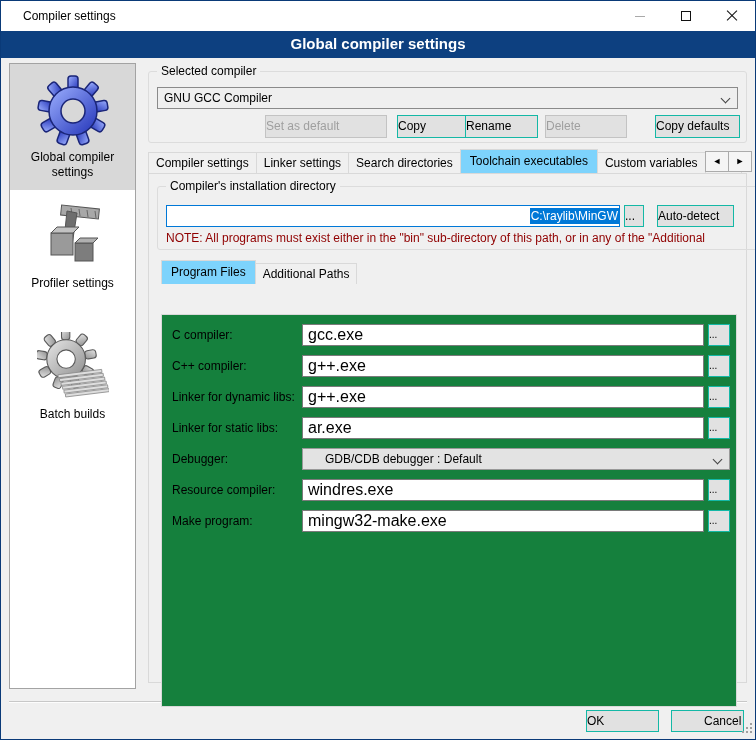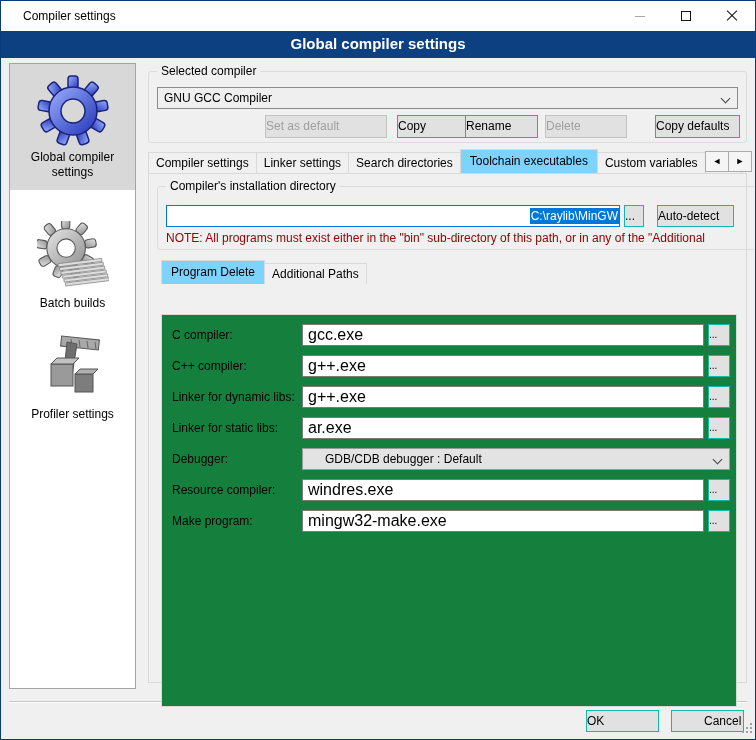--- a/index.html
+++ b/index.html
@@ -136,20 +136,40 @@
             <rect x="31" y="1" width="10" height="14" rx="3" transform="rotate(200 36 36)"></rect>
             <rect x="31" y="1" width="10" height="14" rx="3" transform="rotate(240 36 36)"></rect>
             <rect x="31" y="1" width="10" height="14" rx="3" transform="rotate(280 36 36)"></rect>
             <rect x="31" y="1" width="10" height="14" rx="3" transform="rotate(320 36 36)"></rect>
             <circle cx="36" cy="36" r="24"></circle>
             <circle cx="36" cy="36" r="12" fill="#d8d8d8"></circle>
           </g>
         </svg>
       </div>
       <div class="side-label">Global compiler settings</div>
+    </div>
+
+    <div class="side-item">
+      <div class="icon-wrap">
+        <svg width="72" height="72" viewBox="0 0 72 72">
+          <g stroke="#555" stroke-width="1">
+            <rect x="24" y="6" width="38" height="10" fill="#a8a8a8" transform="rotate(6 43 11)"></rect>
+            <line x1="34" y1="7" x2="35" y2="14" stroke="#666"></line>
+            <line x1="42" y1="8" x2="43" y2="15" stroke="#666"></line>
+            <line x1="50" y1="9" x2="51" y2="16" stroke="#666"></line>
+            <line x1="58" y1="10" x2="59" y2="17" stroke="#666"></line>
+            <polygon points="30,10 40,12 34,50 26,48" fill="#6e6e6e"></polygon>
+            <rect x="14" y="32" width="22" height="22" fill="#9a9a9a"></rect>
+            <polygon points="14,32 20,26 42,26 36,32" fill="#c2c2c2"></polygon>
+            <rect x="38" y="42" width="18" height="18" fill="#7d7d7d"></rect>
+            <polygon points="38,42 43,37 61,37 56,42" fill="#b0b0b0"></polygon>
+          </g>
+        </svg>
+      </div>
+      <div class="side-label">Profiler settings</div>
     </div>
 
     <div class="side-item gap">
       <div class="icon-wrap">
         <svg width="72" height="72" viewBox="0 0 72 72">
           <defs>
             <linearGradient id="graygear" x1="0" y1="0" x2="1" y2="1">
               <stop offset="0" stop-color="#e6e6e6"></stop>
                 <stop offset="1" stop-color="#8f8f8f"></stop>
             </linearGradient>
@@ -172,40 +192,20 @@
             <rect x="23" y="44" width="44" height="3"></rect>
             <rect x="24" y="48" width="44" height="3"></rect>
             <rect x="25" y="52" width="44" height="3"></rect>
             <rect x="26" y="56" width="44" height="3"></rect>
             <rect x="27" y="60" width="44" height="3"></rect>
           </g>
         </svg>
       </div>
       <div class="side-label">Batch builds</div>
     </div>
-
-    <div class="side-item">
-      <div class="icon-wrap">
-        <svg width="72" height="72" viewBox="0 0 72 72">
-          <g stroke="#555" stroke-width="1">
-            <rect x="24" y="6" width="38" height="10" fill="#a8a8a8" transform="rotate(6 43 11)"></rect>
-            <line x1="34" y1="7" x2="35" y2="14" stroke="#666"></line>
-            <line x1="42" y1="8" x2="43" y2="15" stroke="#666"></line>
-            <line x1="50" y1="9" x2="51" y2="16" stroke="#666"></line>
-            <line x1="58" y1="10" x2="59" y2="17" stroke="#666"></line>
-            <polygon points="30,10 40,12 34,50 26,48" fill="#6e6e6e"></polygon>
-            <rect x="14" y="32" width="22" height="22" fill="#9a9a9a"></rect>
-            <polygon points="14,32 20,26 42,26 36,32" fill="#c2c2c2"></polygon>
-            <rect x="38" y="42" width="18" height="18" fill="#7d7d7d"></rect>
-            <polygon points="38,42 43,37 61,37 56,42" fill="#b0b0b0"></polygon>
-          </g>
-        </svg>
-      </div>
-      <div class="side-label">Profiler settings</div>
-    </div>
   </div>
 
   <div class="groupbox grp-compiler">
     <span class="legend">Selected compiler</span>
     <div class="combo">
       <span>GNU GCC Compiler</span>
       <span class="chev"></span>
     </div>
     <div class="row-btns">
       <div class="btn disabled b-setdef">Set as default</div>
@@ -233,21 +233,21 @@
       <span class="legend">Compiler's installation directory</span>
       <div class="pathbox">
         <span class="sel">C:\raylib\MinGW</span>
       </div>
       <div class="btn b-browse-top">...</div>
       <div class="btn b-autodetect">Auto-detect</div>
       <div class="note">NOTE: All programs must exist either in the "bin" sub-directory of this path, or in any of the "Additional</div>
     </div>
 
     <div class="subtabstrip">
-      <span class="tab active">Program Delete</span>
+      <span class="tab active">Program Files</span>
       <span class="tab">Additional Paths</span>
     </div>
 
     <div class="subpanel">
 
       <div class="frow" style="top:9px">
         <span class="flabel">C compiler:</span>
         <input class="finput" value="gcc.exe" style="">
         <div class="btn fbrowse">...</div>
       </div>

